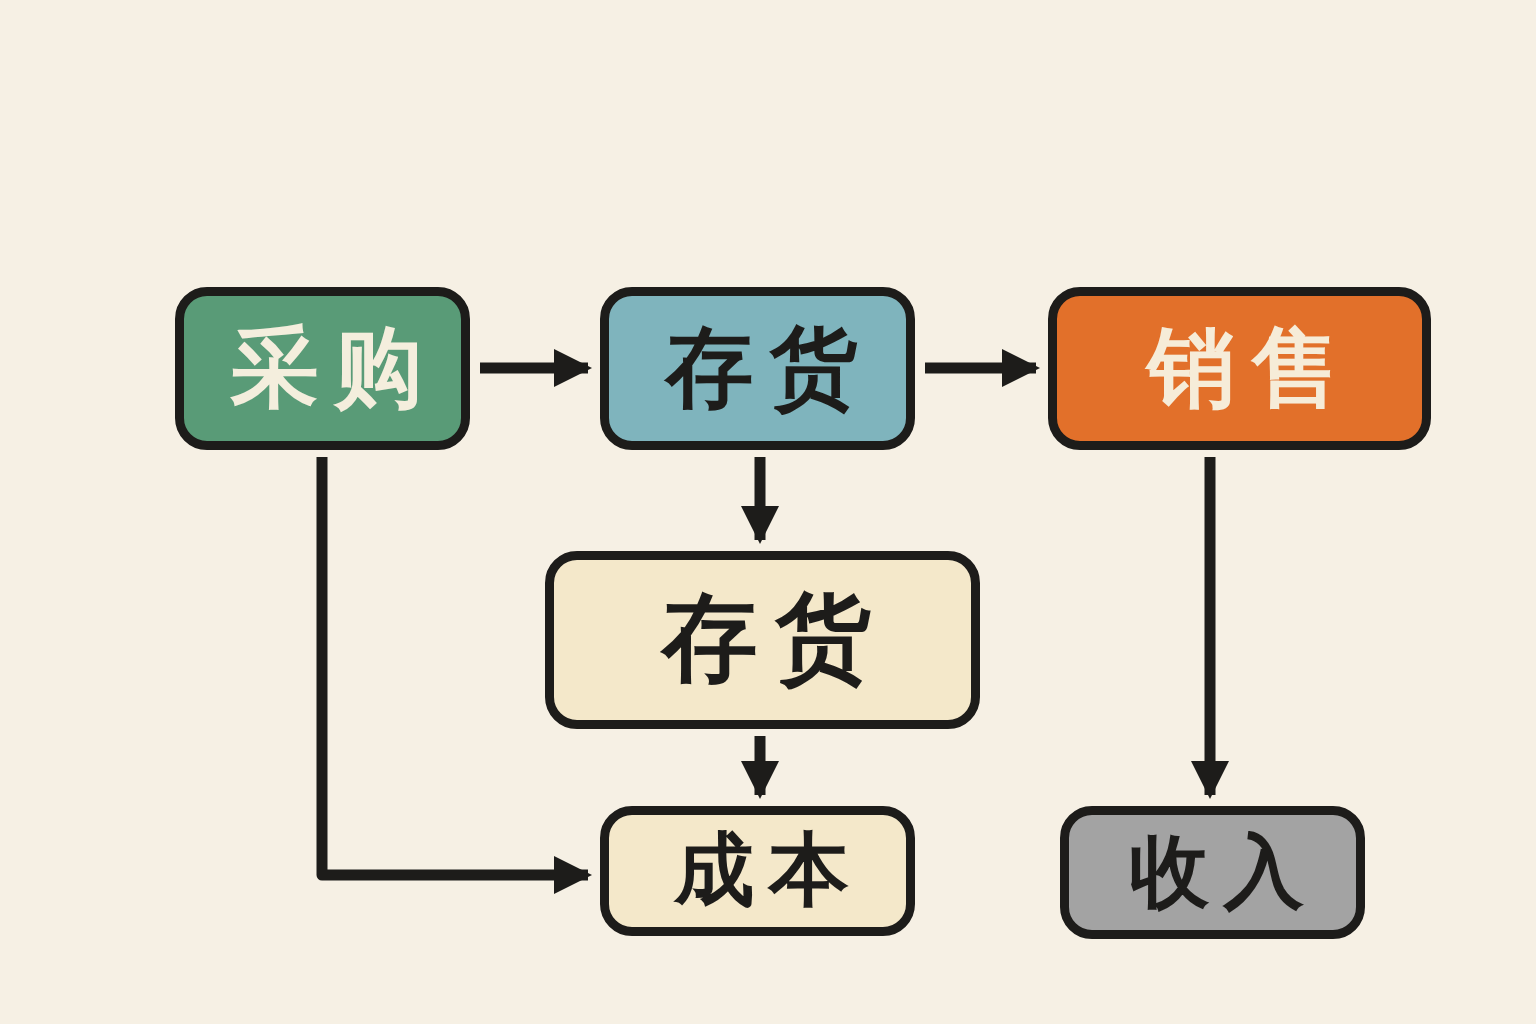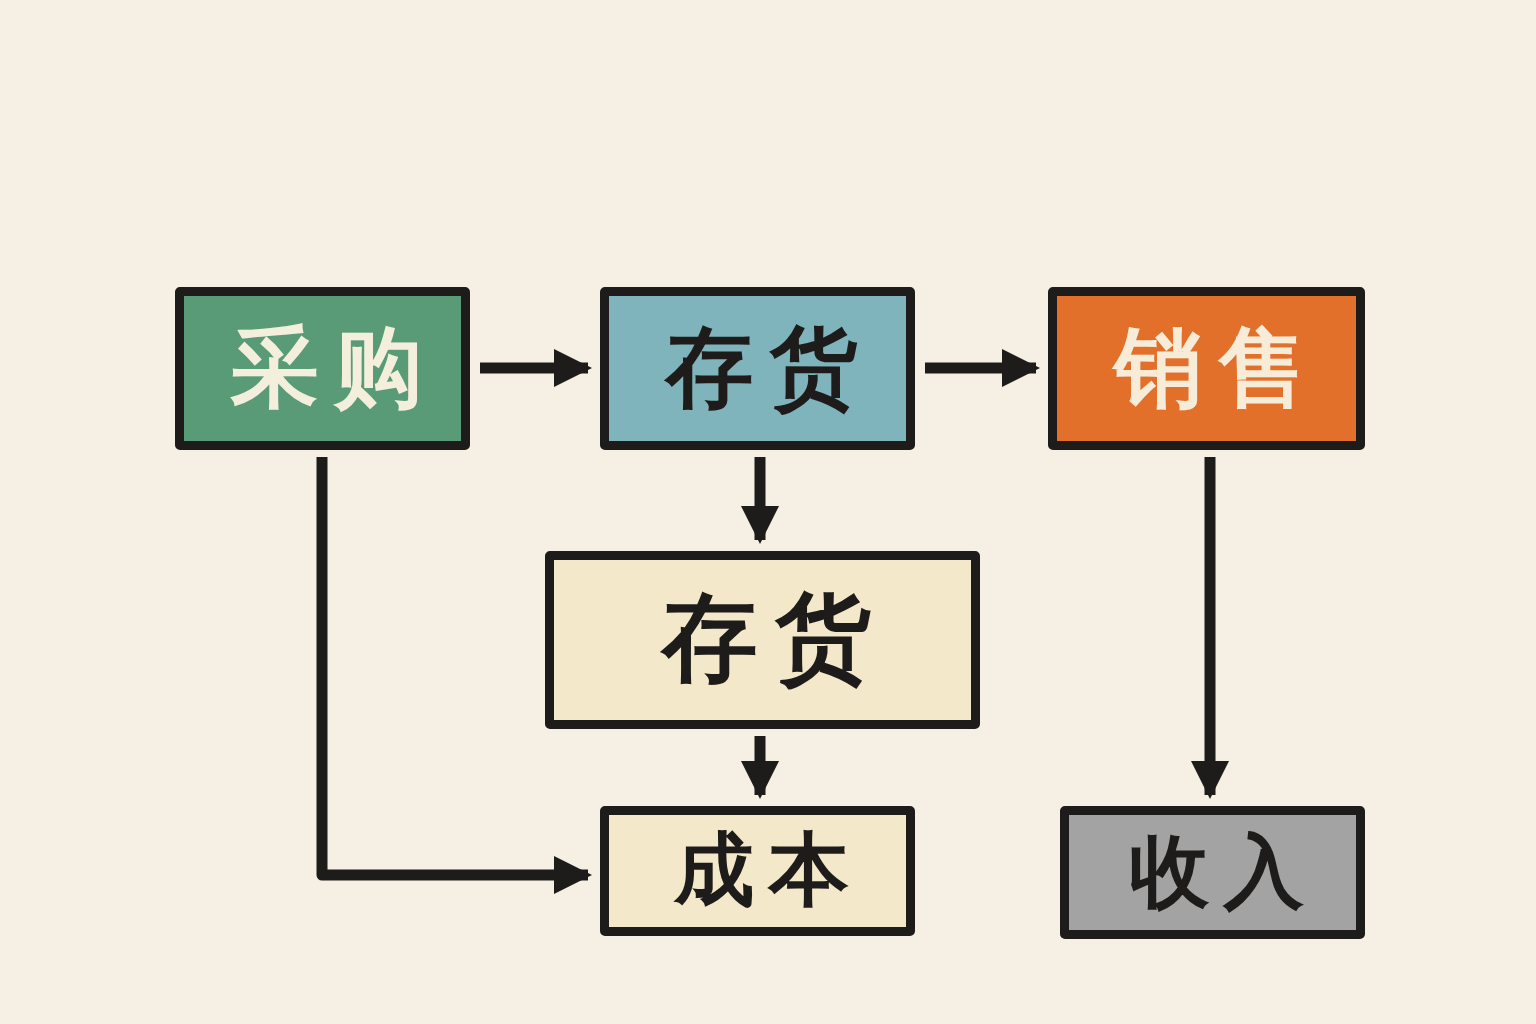--- a/index.html
+++ b/index.html
@@ -31,33 +31,33 @@
     top: 0;
     width: 1536px;
     height: 1024px;
     pointer-events: none;
   }
 
   .node {
     position: absolute;
     box-sizing: border-box;
     border: 9px solid #1d1c1a;
-    border-radius: 5px;
+    border-radius: 32px;
     display: flex;
     align-items: center;
     justify-content: center;
     font-weight: 700;
     letter-spacing: 0.18em;
     padding-left: 8px;
   }
   .node span { margin-right: -0.18em;  }
 
   .n-purchase  { left: 175px;  top: 287px; width: 295px; height: 163px; font-size: 88px; }
   .n-invflow   { left: 600px;  top: 287px; width: 315px; height: 163px; font-size: 88px; }
-  .n-sales     { left: 1048px; top: 287px; width: 317px; height: 163px; font-size: 88px; }
+  .n-sales     { left: 1048px; top: 287px; width: 383px; height: 163px; font-size: 88px; }
   .n-invstock  { left: 545px;  top: 551px; width: 435px; height: 178px; font-size: 96px; }
   .n-cost      { left: 600px;  top: 806px; width: 315px; height: 130px; font-size: 80px; }
   .n-revenue   { left: 1060px; top: 806px; width: 305px; height: 133px; font-size: 80px; }
 </style>
 </head>
 <body>
 
 <div class="canvas" style="background-color: rgb(246, 240, 228);">
 
 

